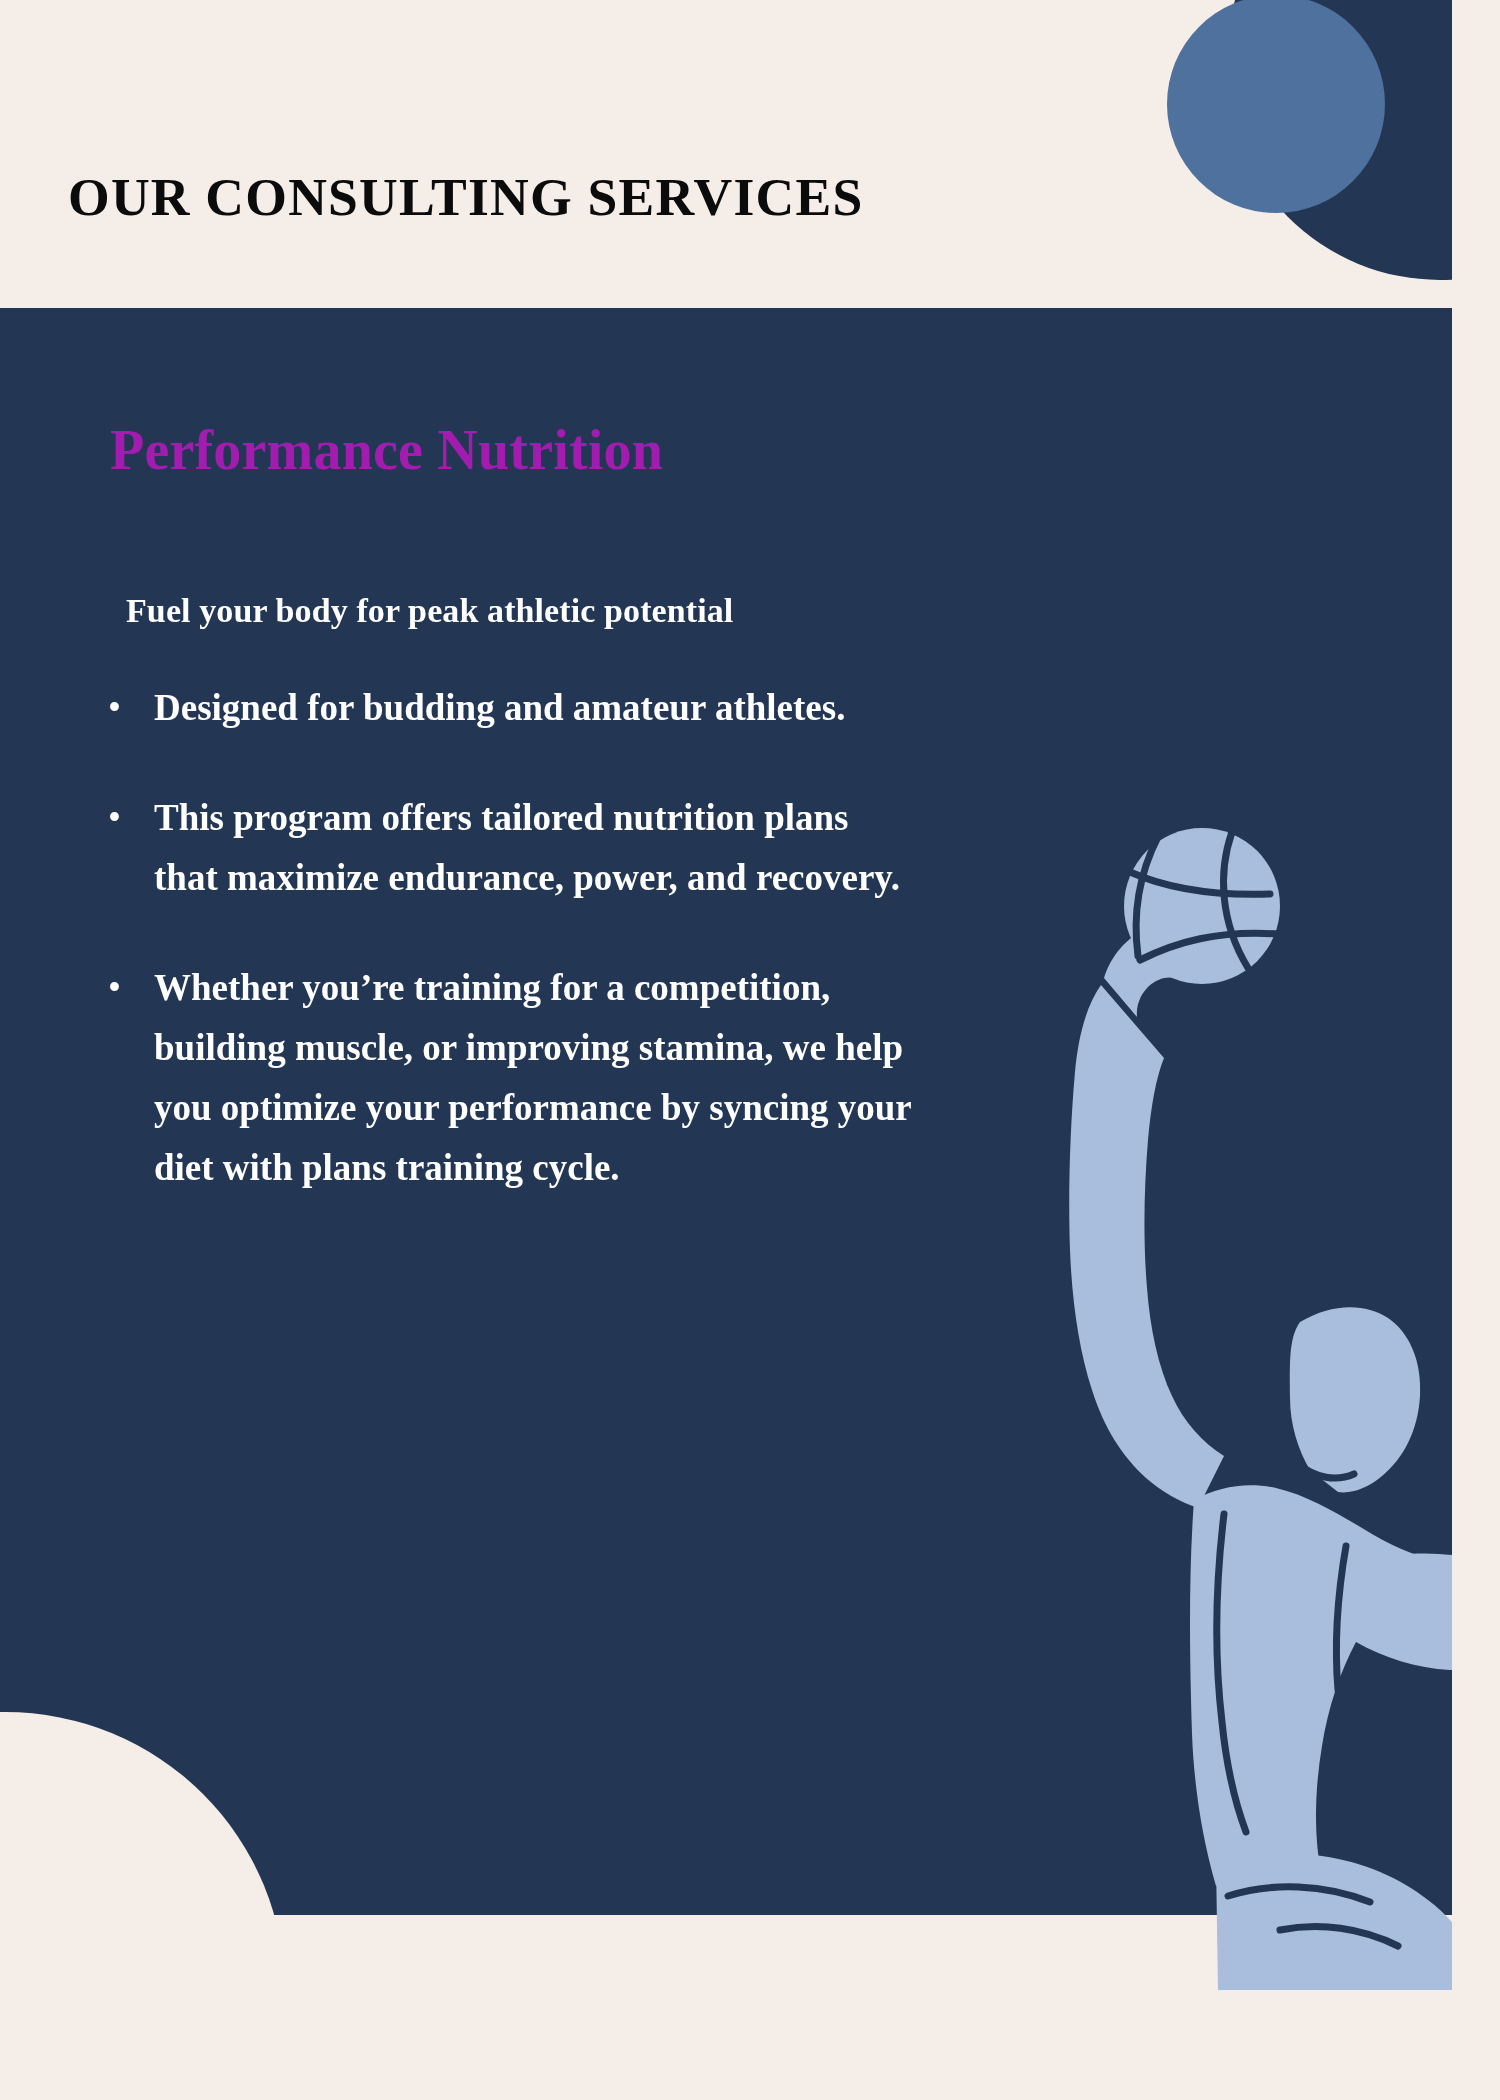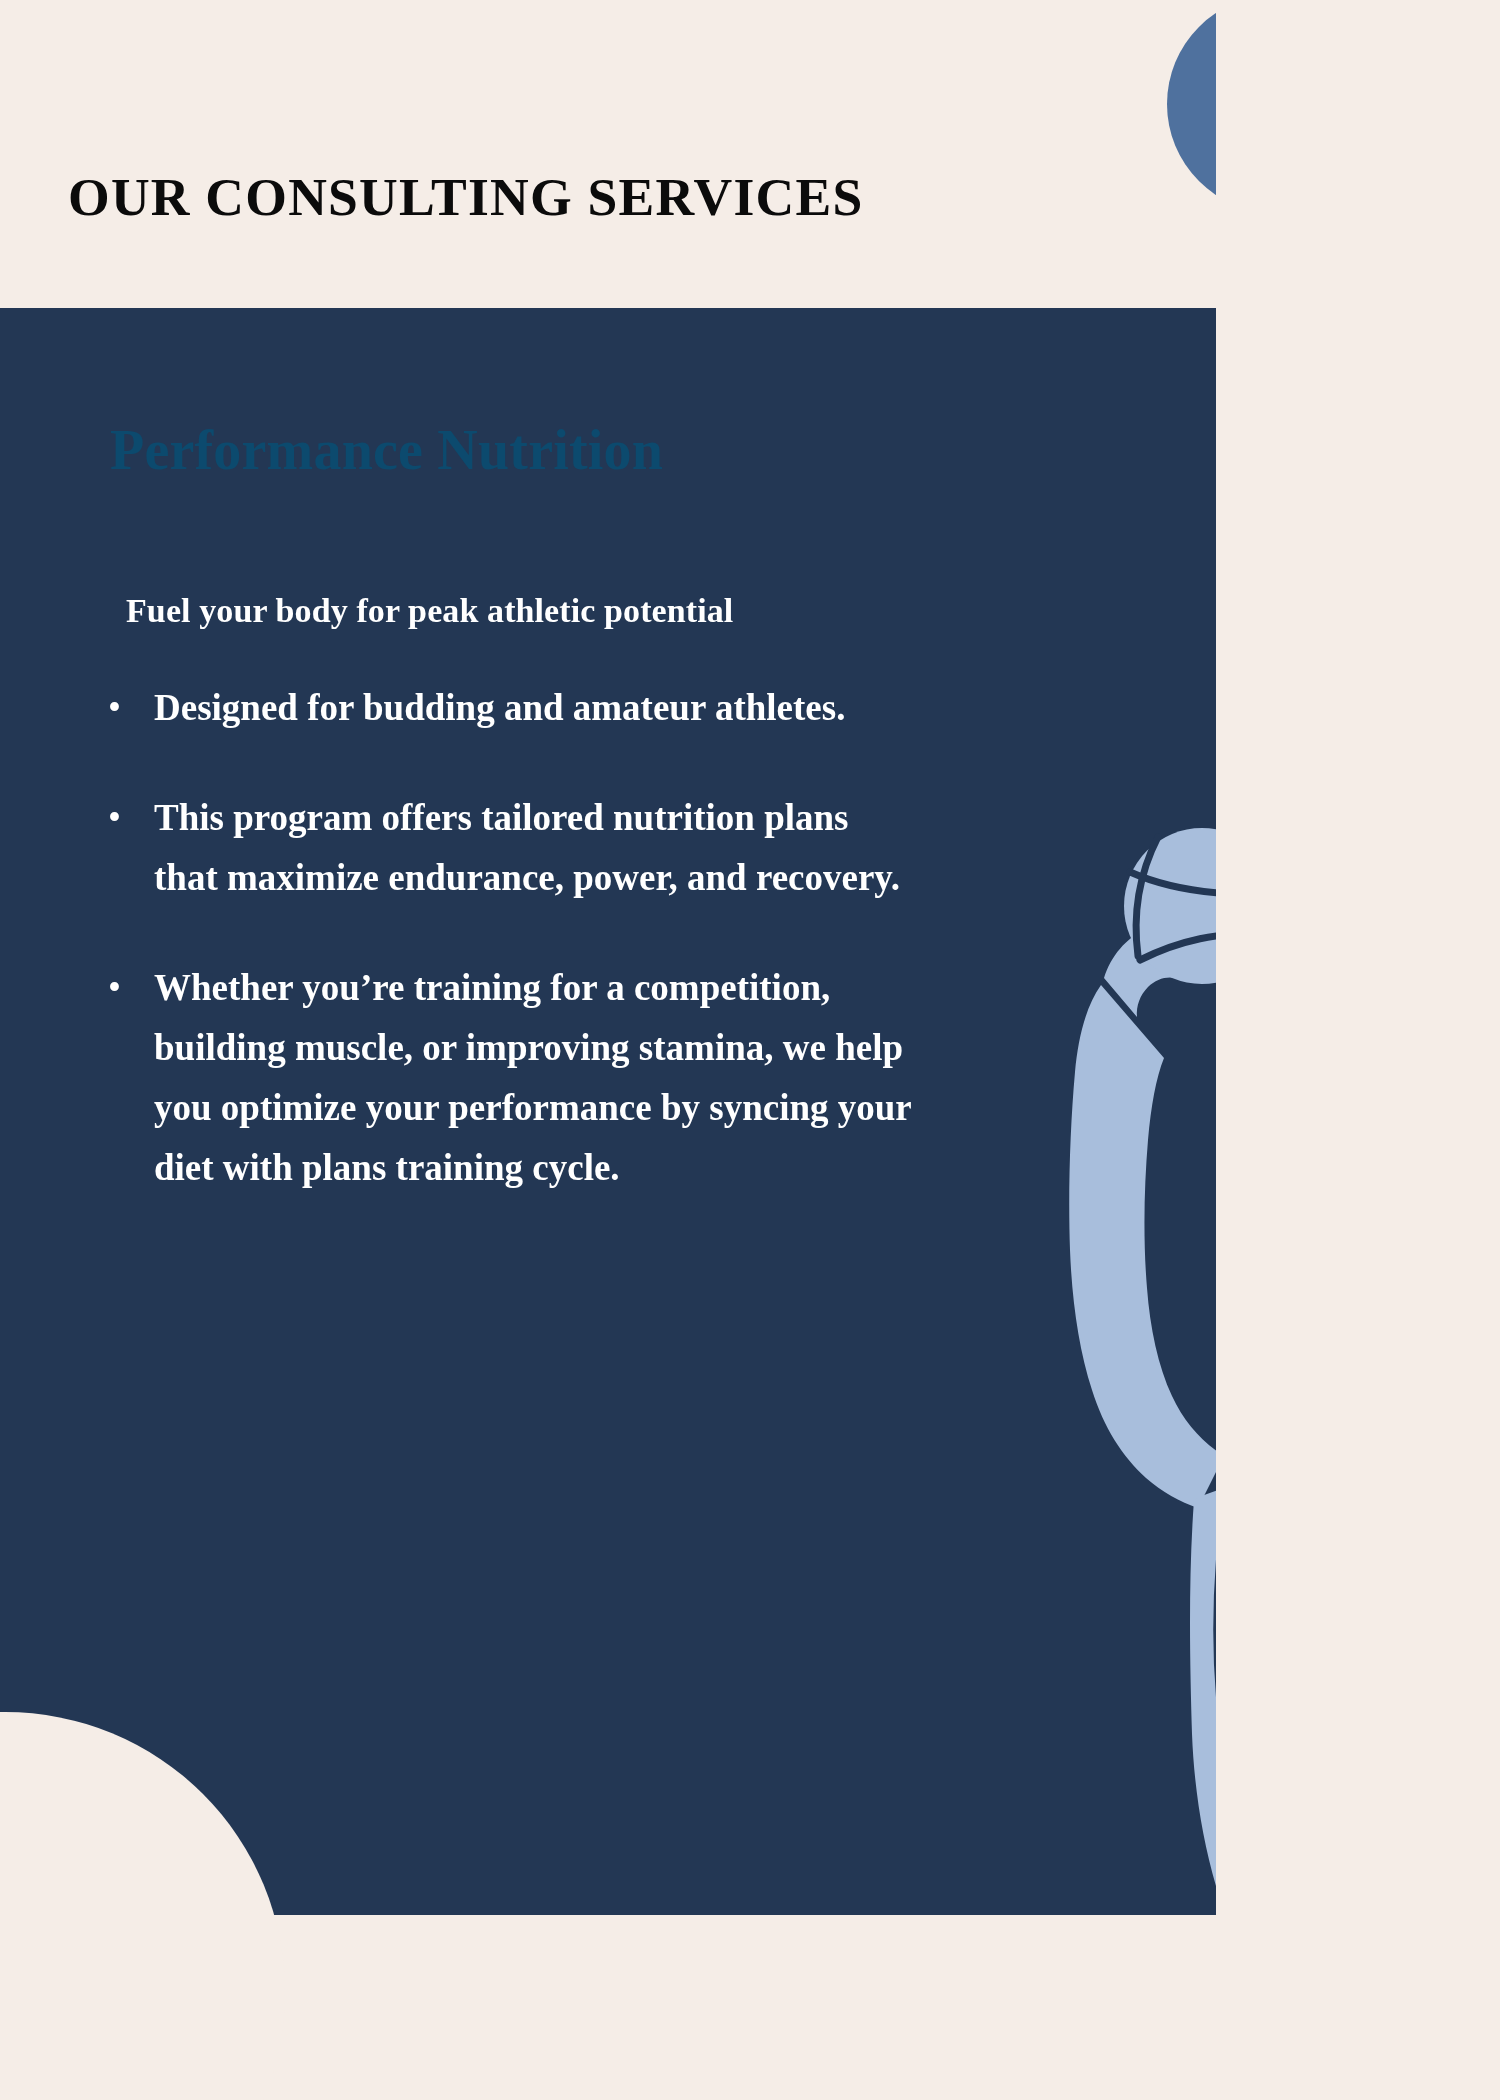--- a/index.html
+++ b/index.html
@@ -4,21 +4,21 @@
 <style>
   html,body{margin:0;padding:0;}
   body{
     width:1500px;height:2100px;
     background:#F5EDE7;
     font-family:"Liberation Serif", serif;
     overflow:hidden;
   }
   .poster{
     position:relative;
-    width:1216px;height:2100px;
+    width:1452px;height:2100px;
     background:#F5EDE7;
     overflow:hidden;
   }
 
   
   .circle-dark{
     position:absolute;
     width:430px;height:430px;
     border-radius:50%;
     background:#233754;
@@ -92,21 +92,21 @@
     z-index:7;
     padding:0;
   }
   .section-heading{
     margin:0;
     position:absolute;
     left:110px;top:110px;
     font-family:"Liberation Serif", serif;
     font-weight:700;
     font-size:56px;
-    color:#0c4a6e;
+    color:#a21caf;
     letter-spacing:0.2px;
     white-space:nowrap;
   }
   .section-subheading{
     margin:16px;
     position:absolute;
     left:110px;top:268px;
     font-family:"Liberation Serif", serif;
     font-weight:700;
     font-size:34px;

